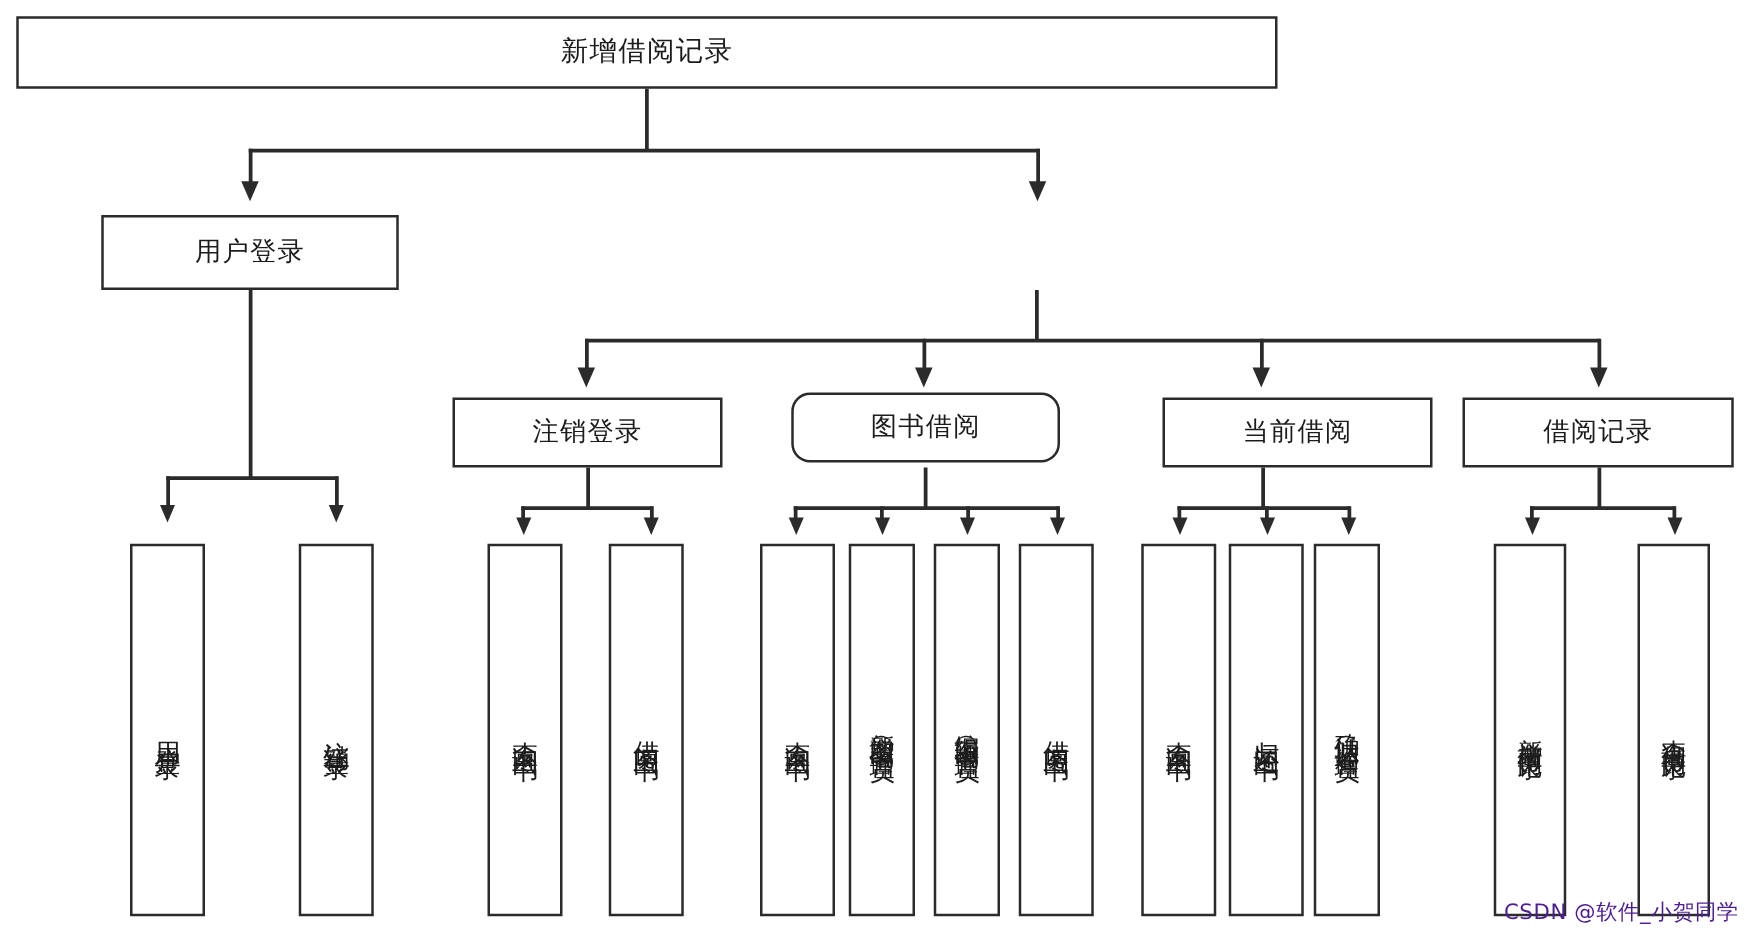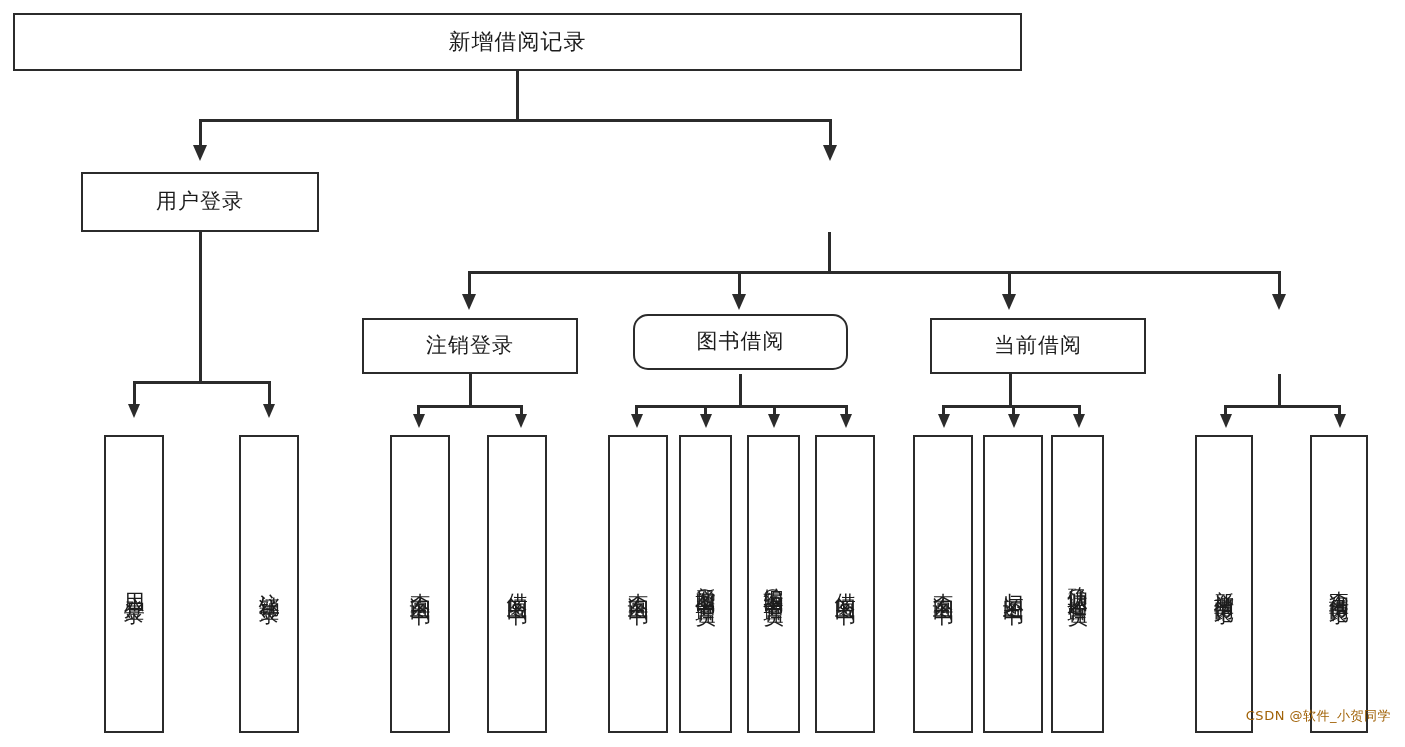--- a/index.html
+++ b/index.html
@@ -62,23 +62,23 @@
   }
   .arrow.sm{
     border-left:6px solid transparent;
     border-right:6px solid transparent;
     border-top:14px solid #2b2b2b;
   }
   
   #watermark{
     position:absolute;
     right:14px;
-    bottom:22px;
-    font-size:13px;
-    color:#a16207;
+    bottom:6px;
+    font-size:17px;
+    color:#4c1d95;
     letter-spacing:0.5px;
     white-space:nowrap;
     pointer-events:none;
   }
 </style>
 </head>
 <body>
 
 <div id="canvas">
 
@@ -109,20 +109,21 @@
   <div class="ln vline" style="left:738px;top:271px;height:27px;"></div>
   <div class="arrow" style="left:732px;top:294px;"></div>
   <div class="ln vline" style="left:1008px;top:271px;height:27px;"></div>
   <div class="arrow" style="left:1002px;top:294px;"></div>
   <div class="ln vline" style="left:1278px;top:271px;height:27px;"></div>
   <div class="arrow" style="left:1272px;top:294px;"></div>
 
   <div class="node h" style="left:362px;top:318px;width:216px;height:56px;">注销登录</div>
   <div class="node h" style="left:633px;top:314px;width:215px;height:56px;border-radius:15px;">图书借阅</div>
   <div class="node h" style="left:902px;top:318px;width:216px;height:56px;margin-left:28px;">当前借阅</div>
+  <div class="node h" style="left:1170px;top:318px;width:217px;height:56px;">借阅记录</div>
 
   <div class="ln vline" style="left:469px;top:374px;height:33px;"></div>
   <div class="ln hline" style="left:417px;top:405px;width:105px;"></div>
   <div class="ln vline" style="left:417px;top:405px;height:12px;"></div>
   <div class="arrow sm" style="left:413px;top:414px;"></div>
   <div class="ln vline" style="left:520px;top:405px;height:12px;"></div>
   <div class="arrow sm" style="left:515px;top:414px;"></div>
 
   <div class="ln vline" style="left:739px;top:374px;height:33px;"></div>
   <div class="ln hline" style="left:635px;top:405px;width:212px;"></div>

